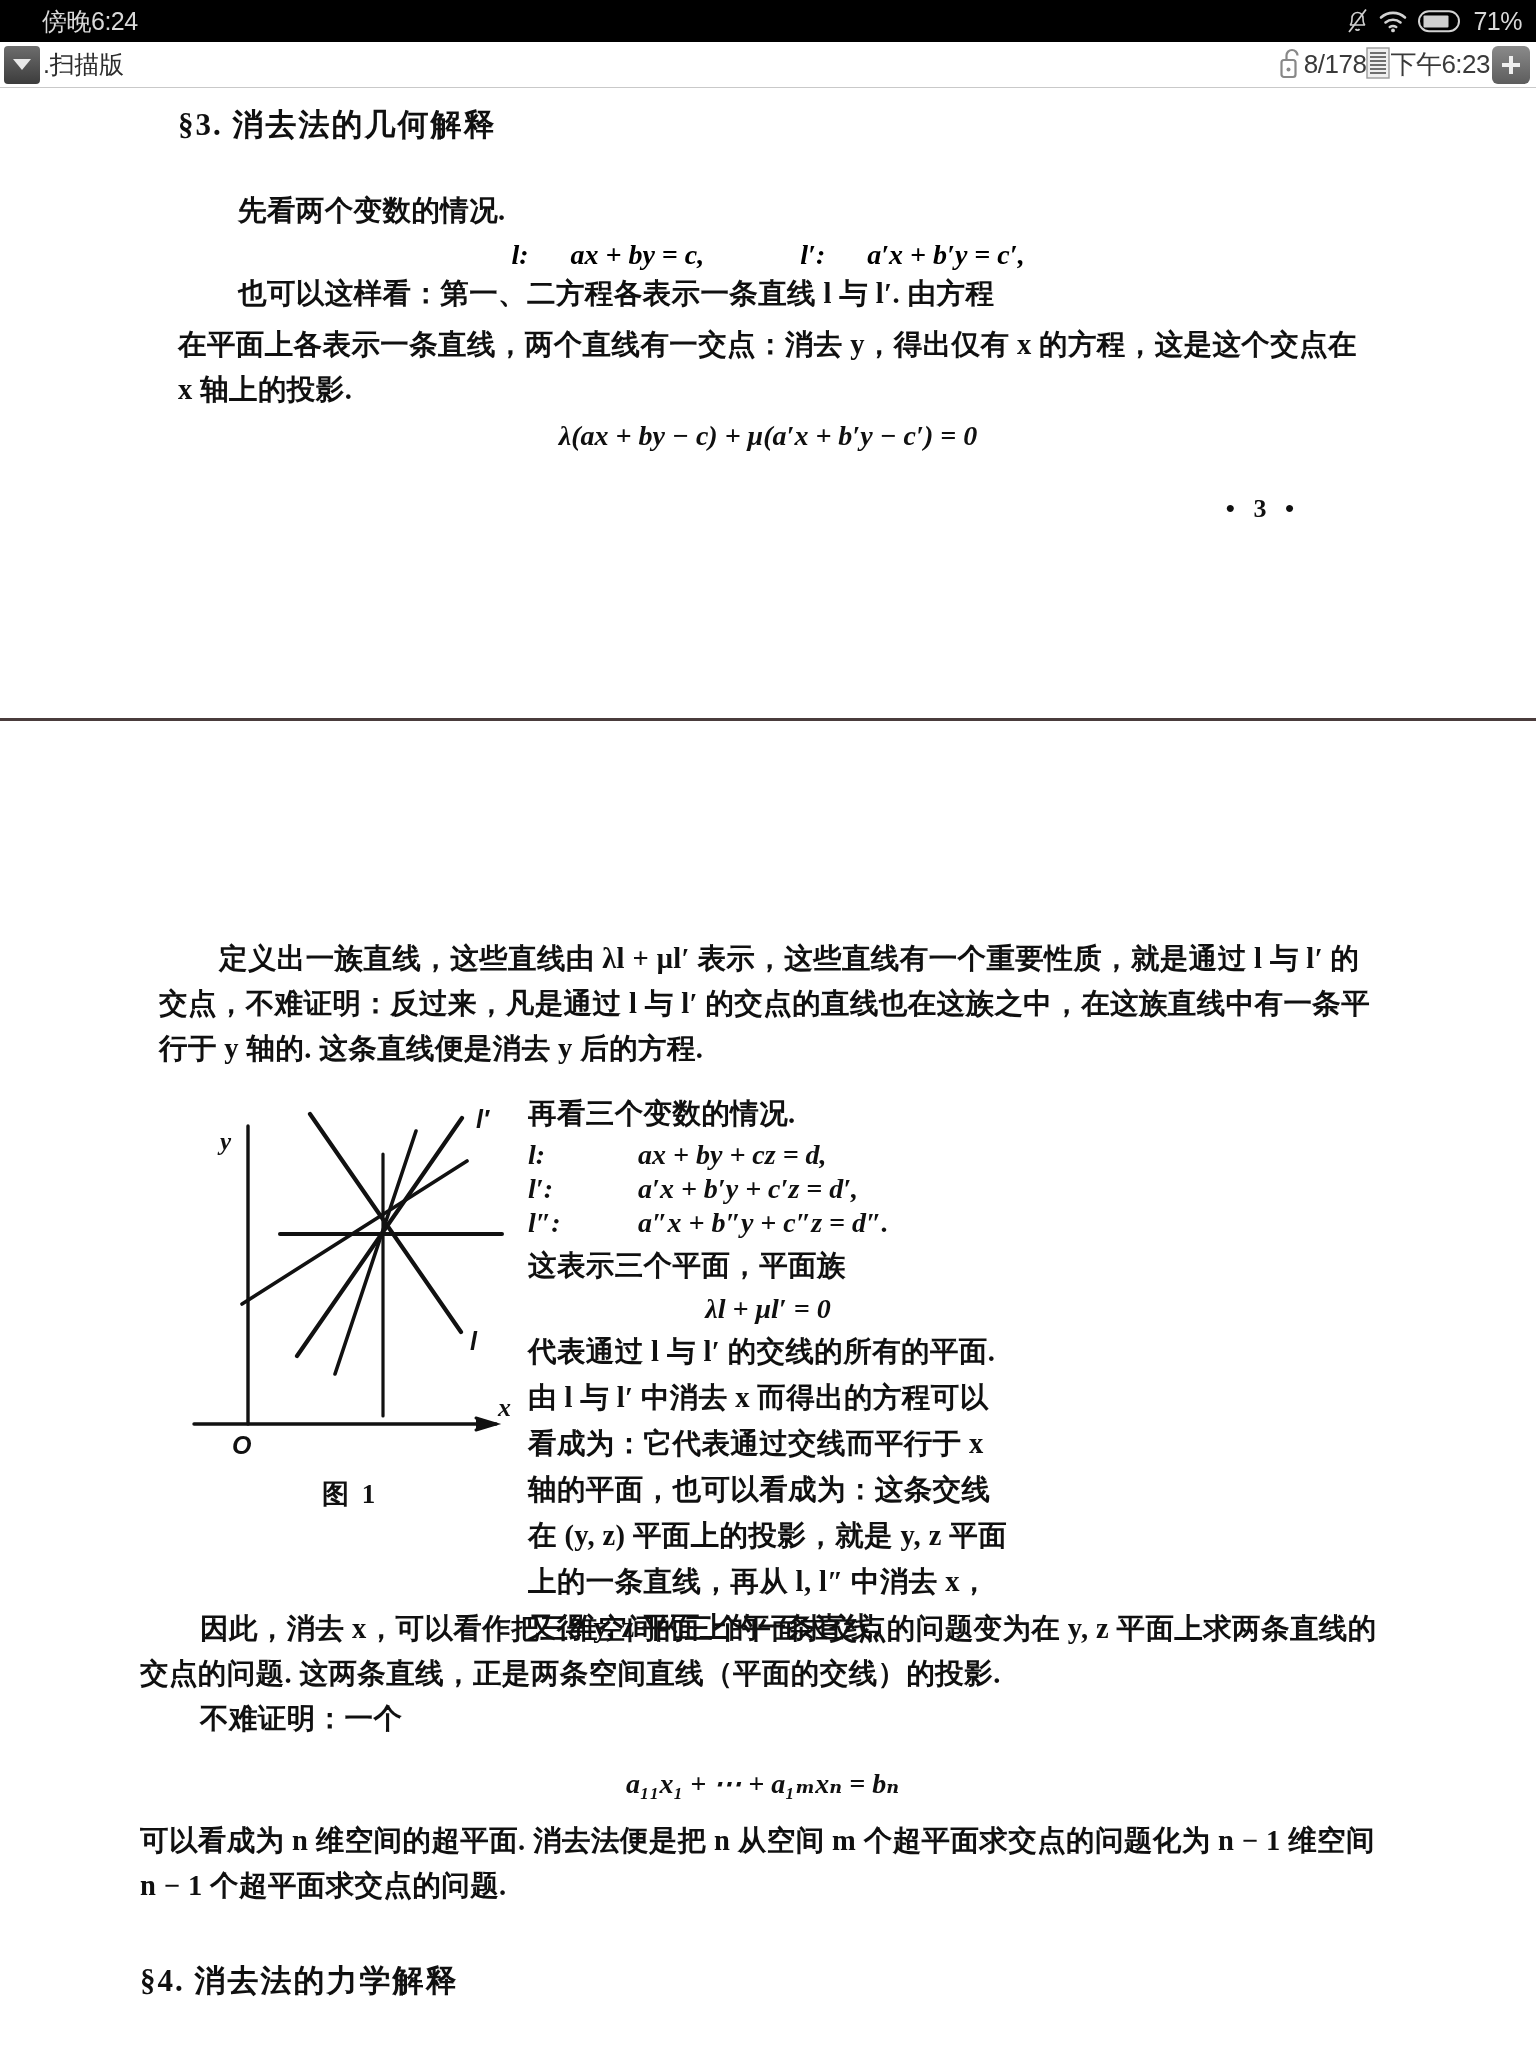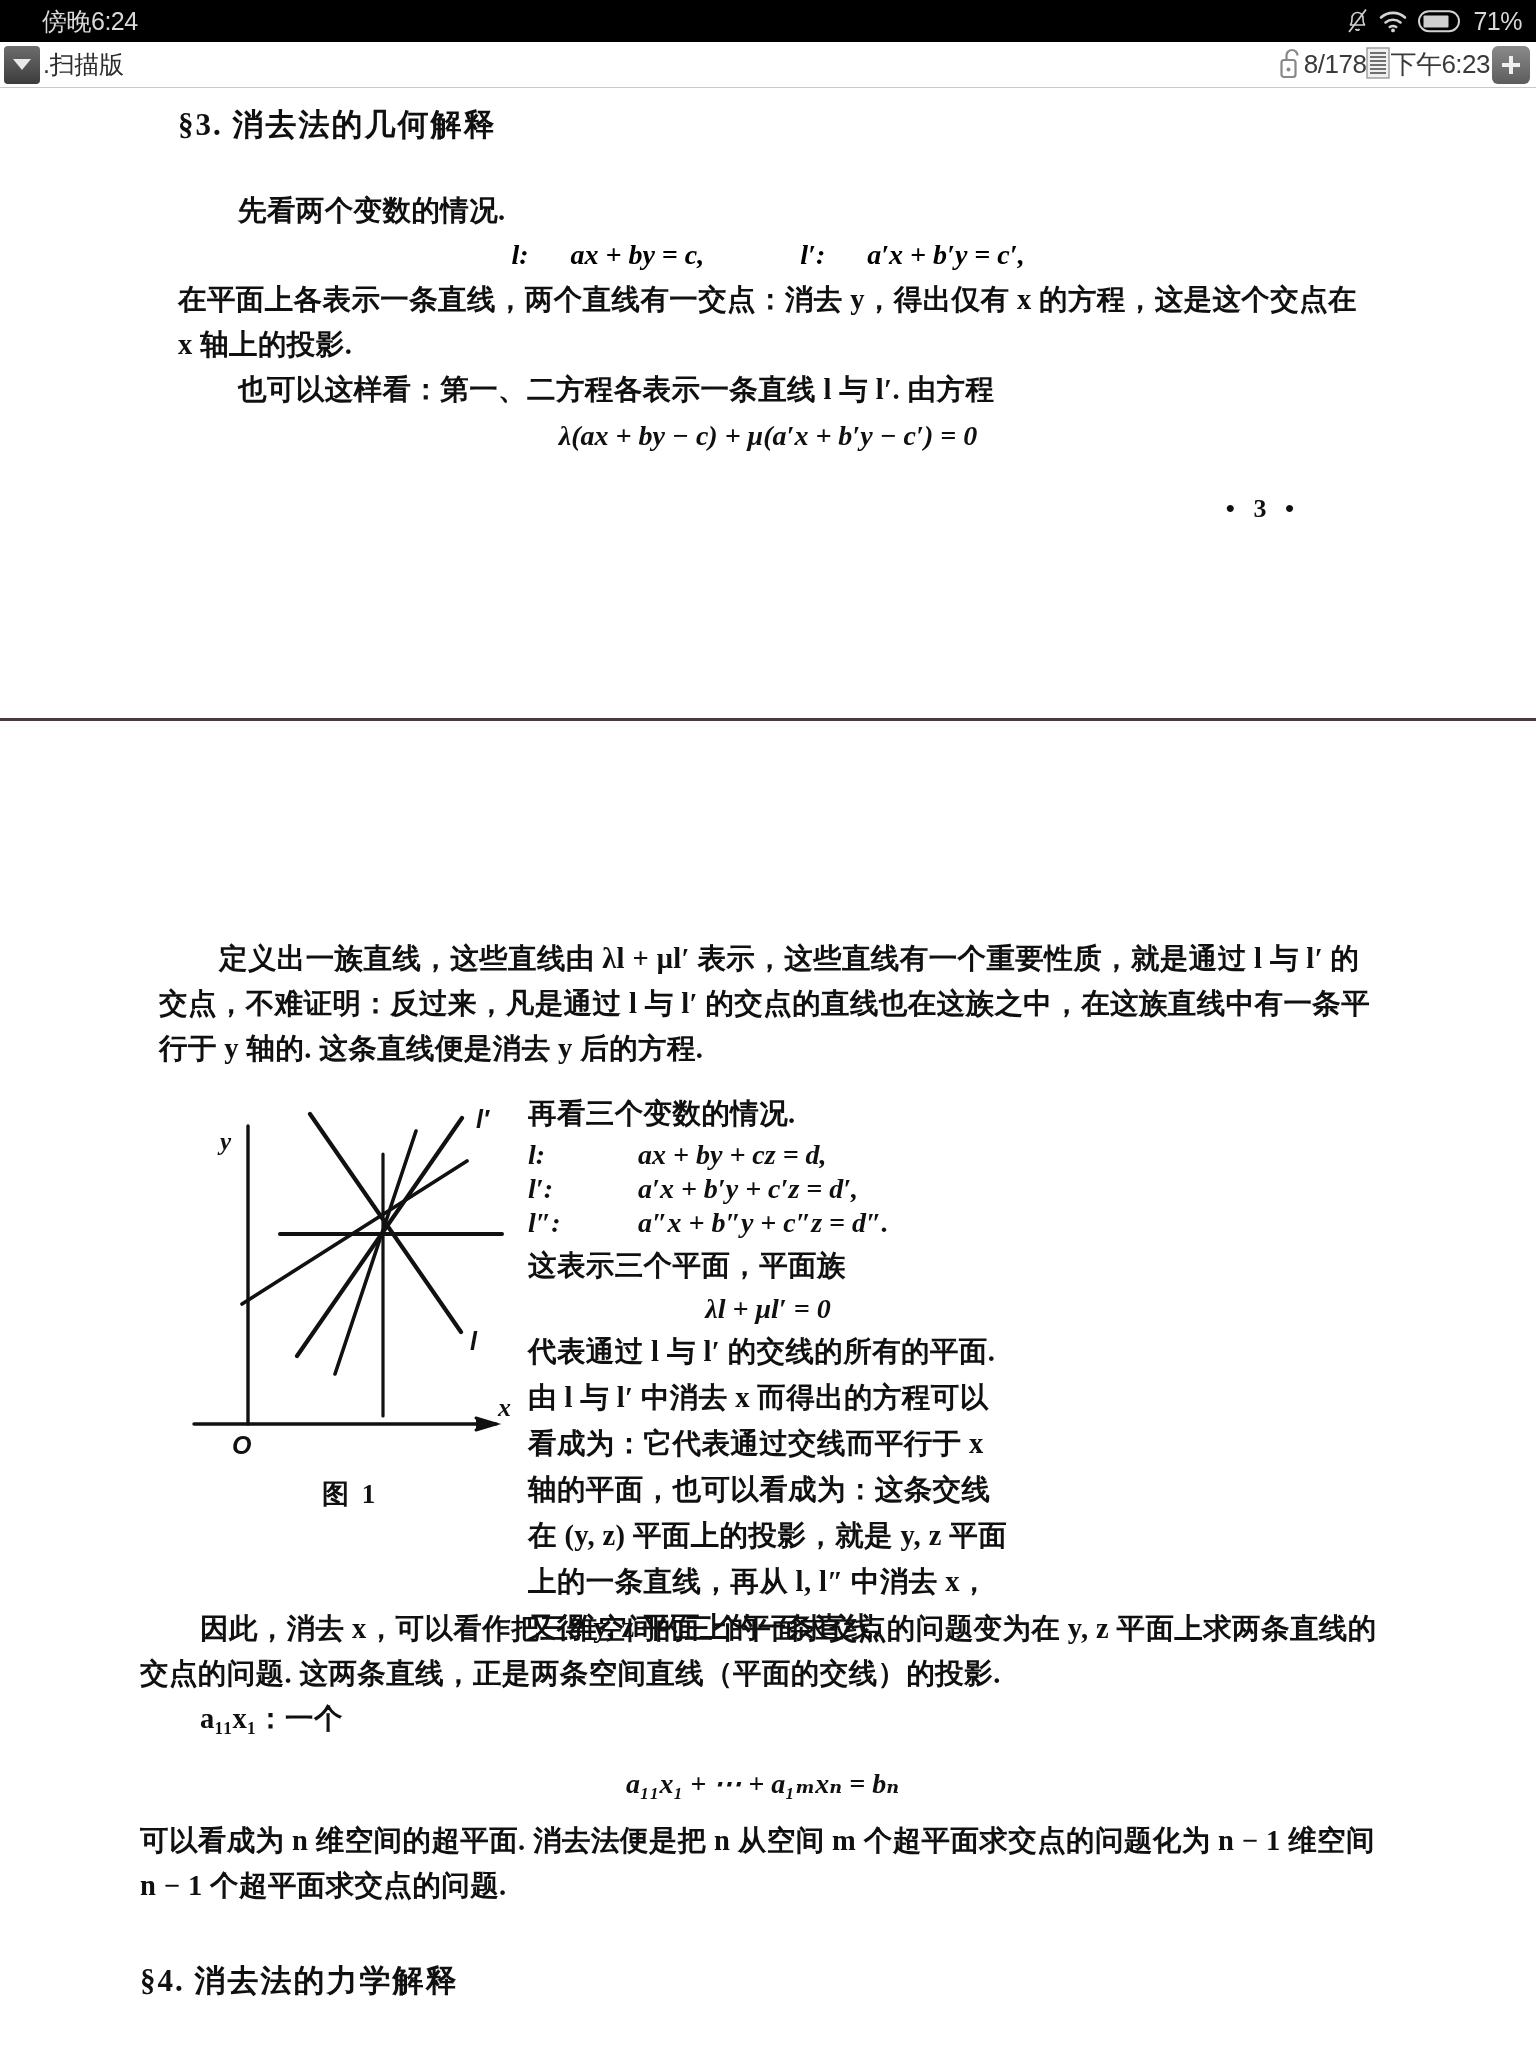--- a/index.html
+++ b/index.html
@@ -239,23 +239,23 @@
         <div style="display:flex; gap:42px;">
           <span class="eq">l:</span>
           <span class="eq">ax + by = c,</span>
         </div>
         <div style="display:flex; gap:42px;">
           <span class="eq">l′:</span>
           <span class="eq">a′x + b′y = c′,</span>
         </div>
       </div>
 
+      <div class="para scan indent">也可以这样看：第一、二方程各表示一条直线 l 与 l′. 由方程</div>
+
       <div class="para scan" style="margin-top:6px;">在平面上各表示一条直线，两个直线有一交点：消去 y，得出仅有 x 的方程，这是这个交点在 x 轴上的投影.</div>
-
-      <div class="para scan indent">也可以这样看：第一、二方程各表示一条直线 l 与 l′. 由方程</div>
 
       <div class="eq scan" style="margin-top:8px;">λ(ax + by − c) + μ(a′x + b′y − c′) = 0</div>
 
       <div class="pg-num scan" style="margin-top:42px; padding-right:58px;">• 3 •</div>
     </div>
   </div>
 
   <div class="page-divider"></div>
 
   <div class="scan-page page-two">
@@ -315,21 +315,21 @@
         <div class="para scan" style="margin-top:4px;">这表示三个平面，平面族</div>
 
         <div class="eq scan" style="margin:4px 0 4px 0;">λl + μl′ = 0</div>
 
         <div class="para scan">代表通过 l 与 l′ 的交线的所有的平面. 由 l 与 l′ 中消去 x 而得出的方程可以看成为：它代表通过交线而平行于 x 轴的平面，也可以看成为：这条交线在 (y, z) 平面上的投影，就是 y, z 平面上的一条直线，再从 l, l″ 中消去 x，又得 y, z 平面上的一条直线.</div>
       </div>
 
       <div class="p2-tail">
         <div class="para scan indent">因此，消去 x，可以看作把三维空间的三个平面求交点的问题变为在 y, z 平面上求两条直线的交点的问题. 这两条直线，正是两条空间直线（平面的交线）的投影.</div>
 
-        <div class="para scan indent">a₁₁x₁：一个</div>
+        <div class="para scan indent">不难证明：一个</div>
 
         <div class="eq scan" style="margin:26px 0 18px 0;">a₁₁x₁ + ⋯ + a₁ₘxₙ = bₙ</div>
 
         <div class="para scan">可以看成为 n 维空间的超平面. 消去法便是把 n 从空间 m 个超平面求交点的问题化为 n − 1 维空间 n − 1 个超平面求交点的问题.</div>
 
         <div class="sec-head scan sec-head-2">§4. 消去法的力学解释</div>
 
         <div class="para scan indent p2-last">在一条两端固定的弦线上取 n 点 P₁,⋯, Pₙ, 在这 n 点各加一重物，也就是在这些点</div>
       </div>
 

